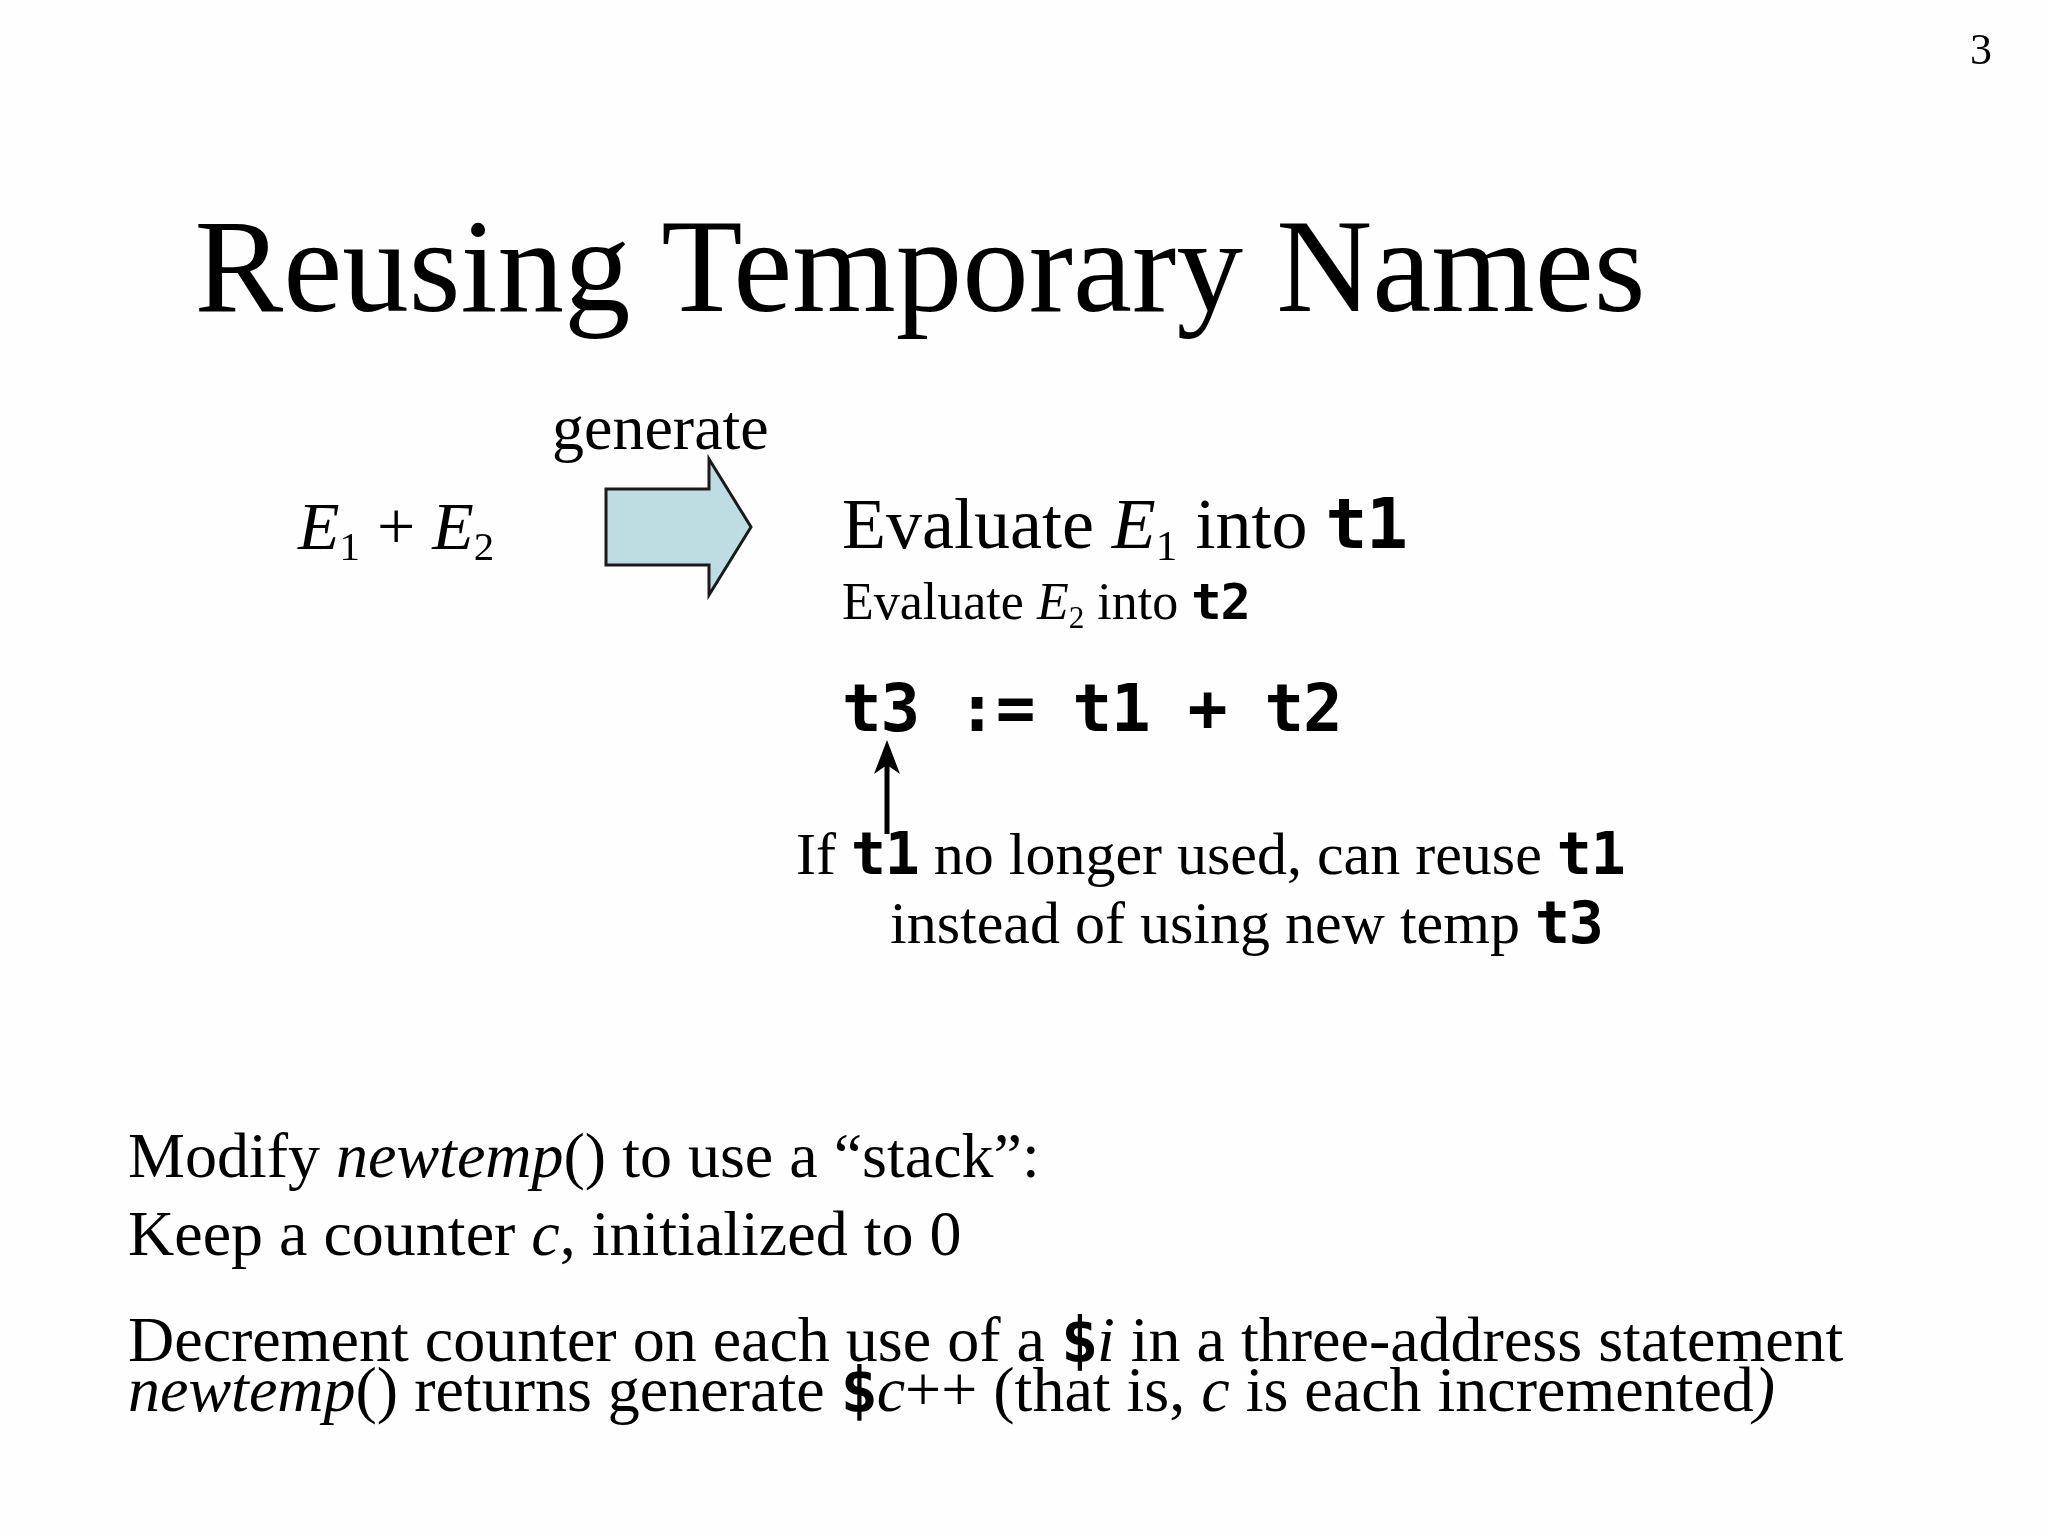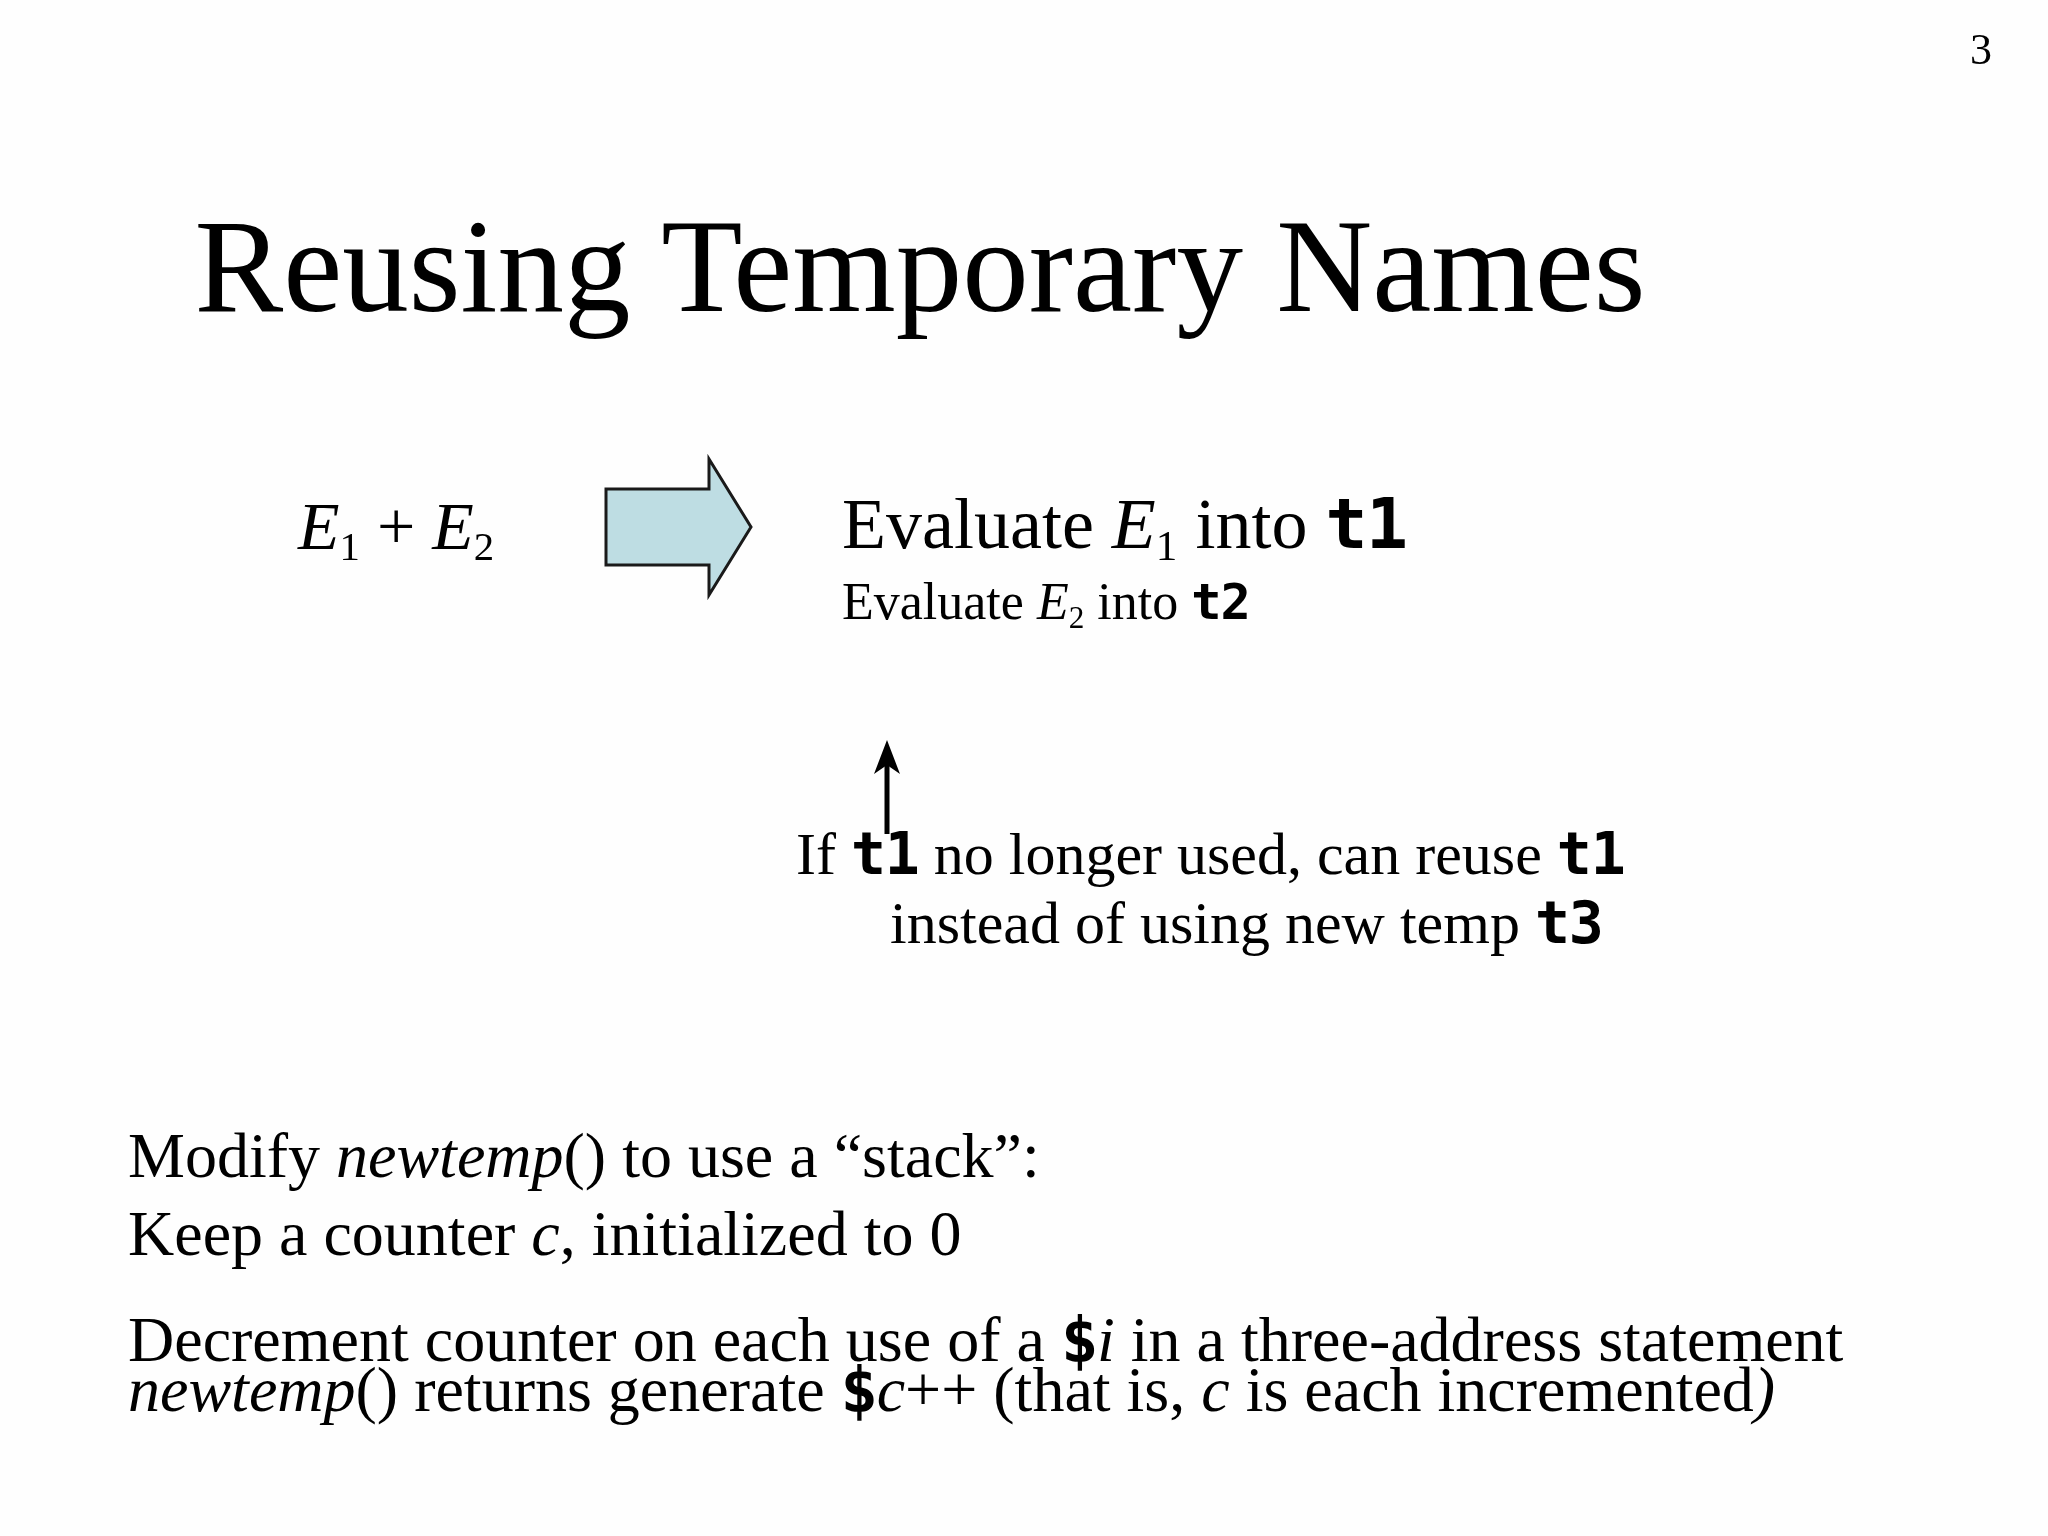--- a/index.html
+++ b/index.html
@@ -42,31 +42,33 @@
 </style>
 </head>
 <body>
 
 <div class="slide">
 
   <div class="page-number">3</div>
 
   <h1 class="title">Reusing Temporary Names</h1>
 
+  <div class="line generate-label">generate</div>
 
   <div class="line expr"><span class="it">E</span><span class="sub">1</span><span class="rm"> + </span><span class="it">E</span><span class="sub">2</span></div>
 
   <svg class="block-arrow" width="152" height="148" viewBox="0 0 152 148">
     <polygon points="3,36 106,36 106,6 148,74 106,142 106,112 3,112" stroke="#1a1a1a" stroke-width="3" stroke-linejoin="miter" fill="#bedde3"></polygon>
   </svg>
 
   <div class="line code-l1"><span>Evaluate </span><span class="it">E</span><span class="sub">1</span><span> into </span><span class="mono">t1</span></div>
 
   <div class="line code-l2"><span>Evaluate </span><span class="it">E</span><span class="sub">2</span><span> into </span><span class="mono">t2</span></div>
 
+  <div class="line code-l3">t3 := t1 + t2</div>
 
   <svg class="up-arrow" width="44" height="96" viewBox="0 0 44 96">
     <line x1="21" y1="24" x2="21" y2="94" stroke="#000" stroke-width="5"></line>
     <polygon points="21,0 8,34 21,25 34,34" fill="#000"></polygon>
   </svg>
 
   <div class="line note-l1"><span>If </span><span class="mono">t1</span><span> no longer used, can reuse </span><span class="mono">t1</span></div>
 
   <div class="line note-l2"><span>instead of using new temp </span><span class="mono">t3</span></div>
 

